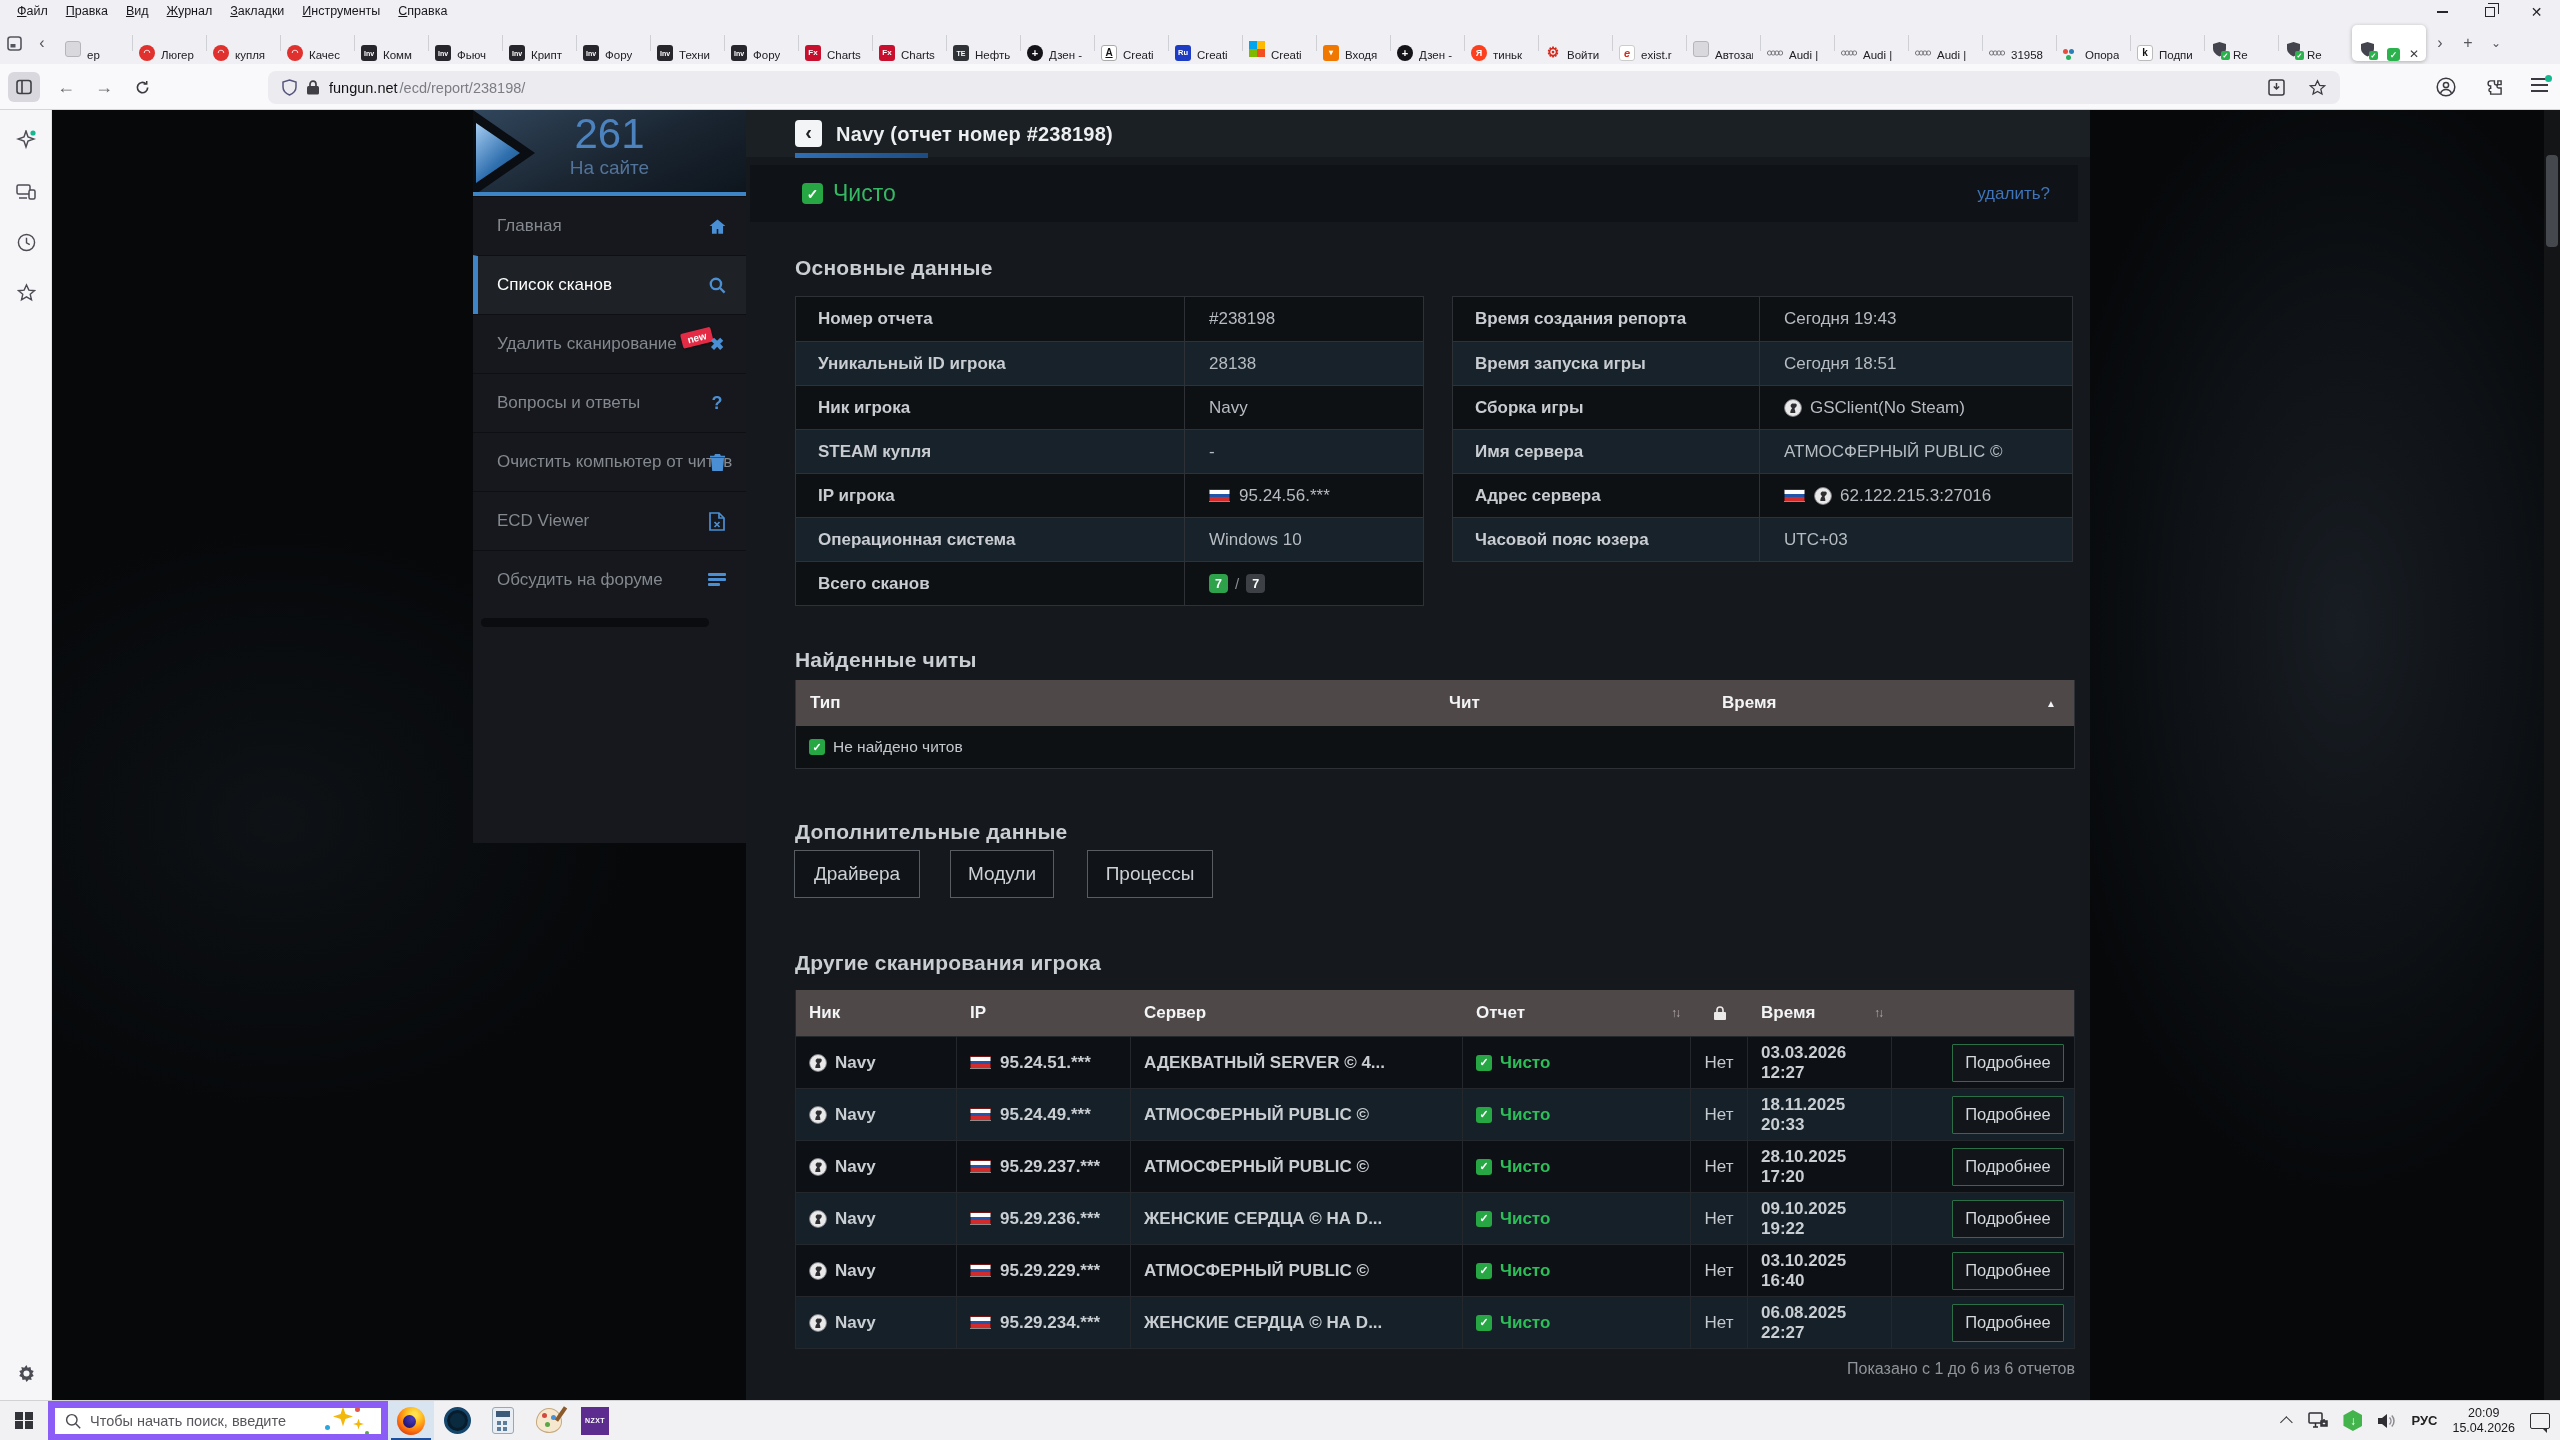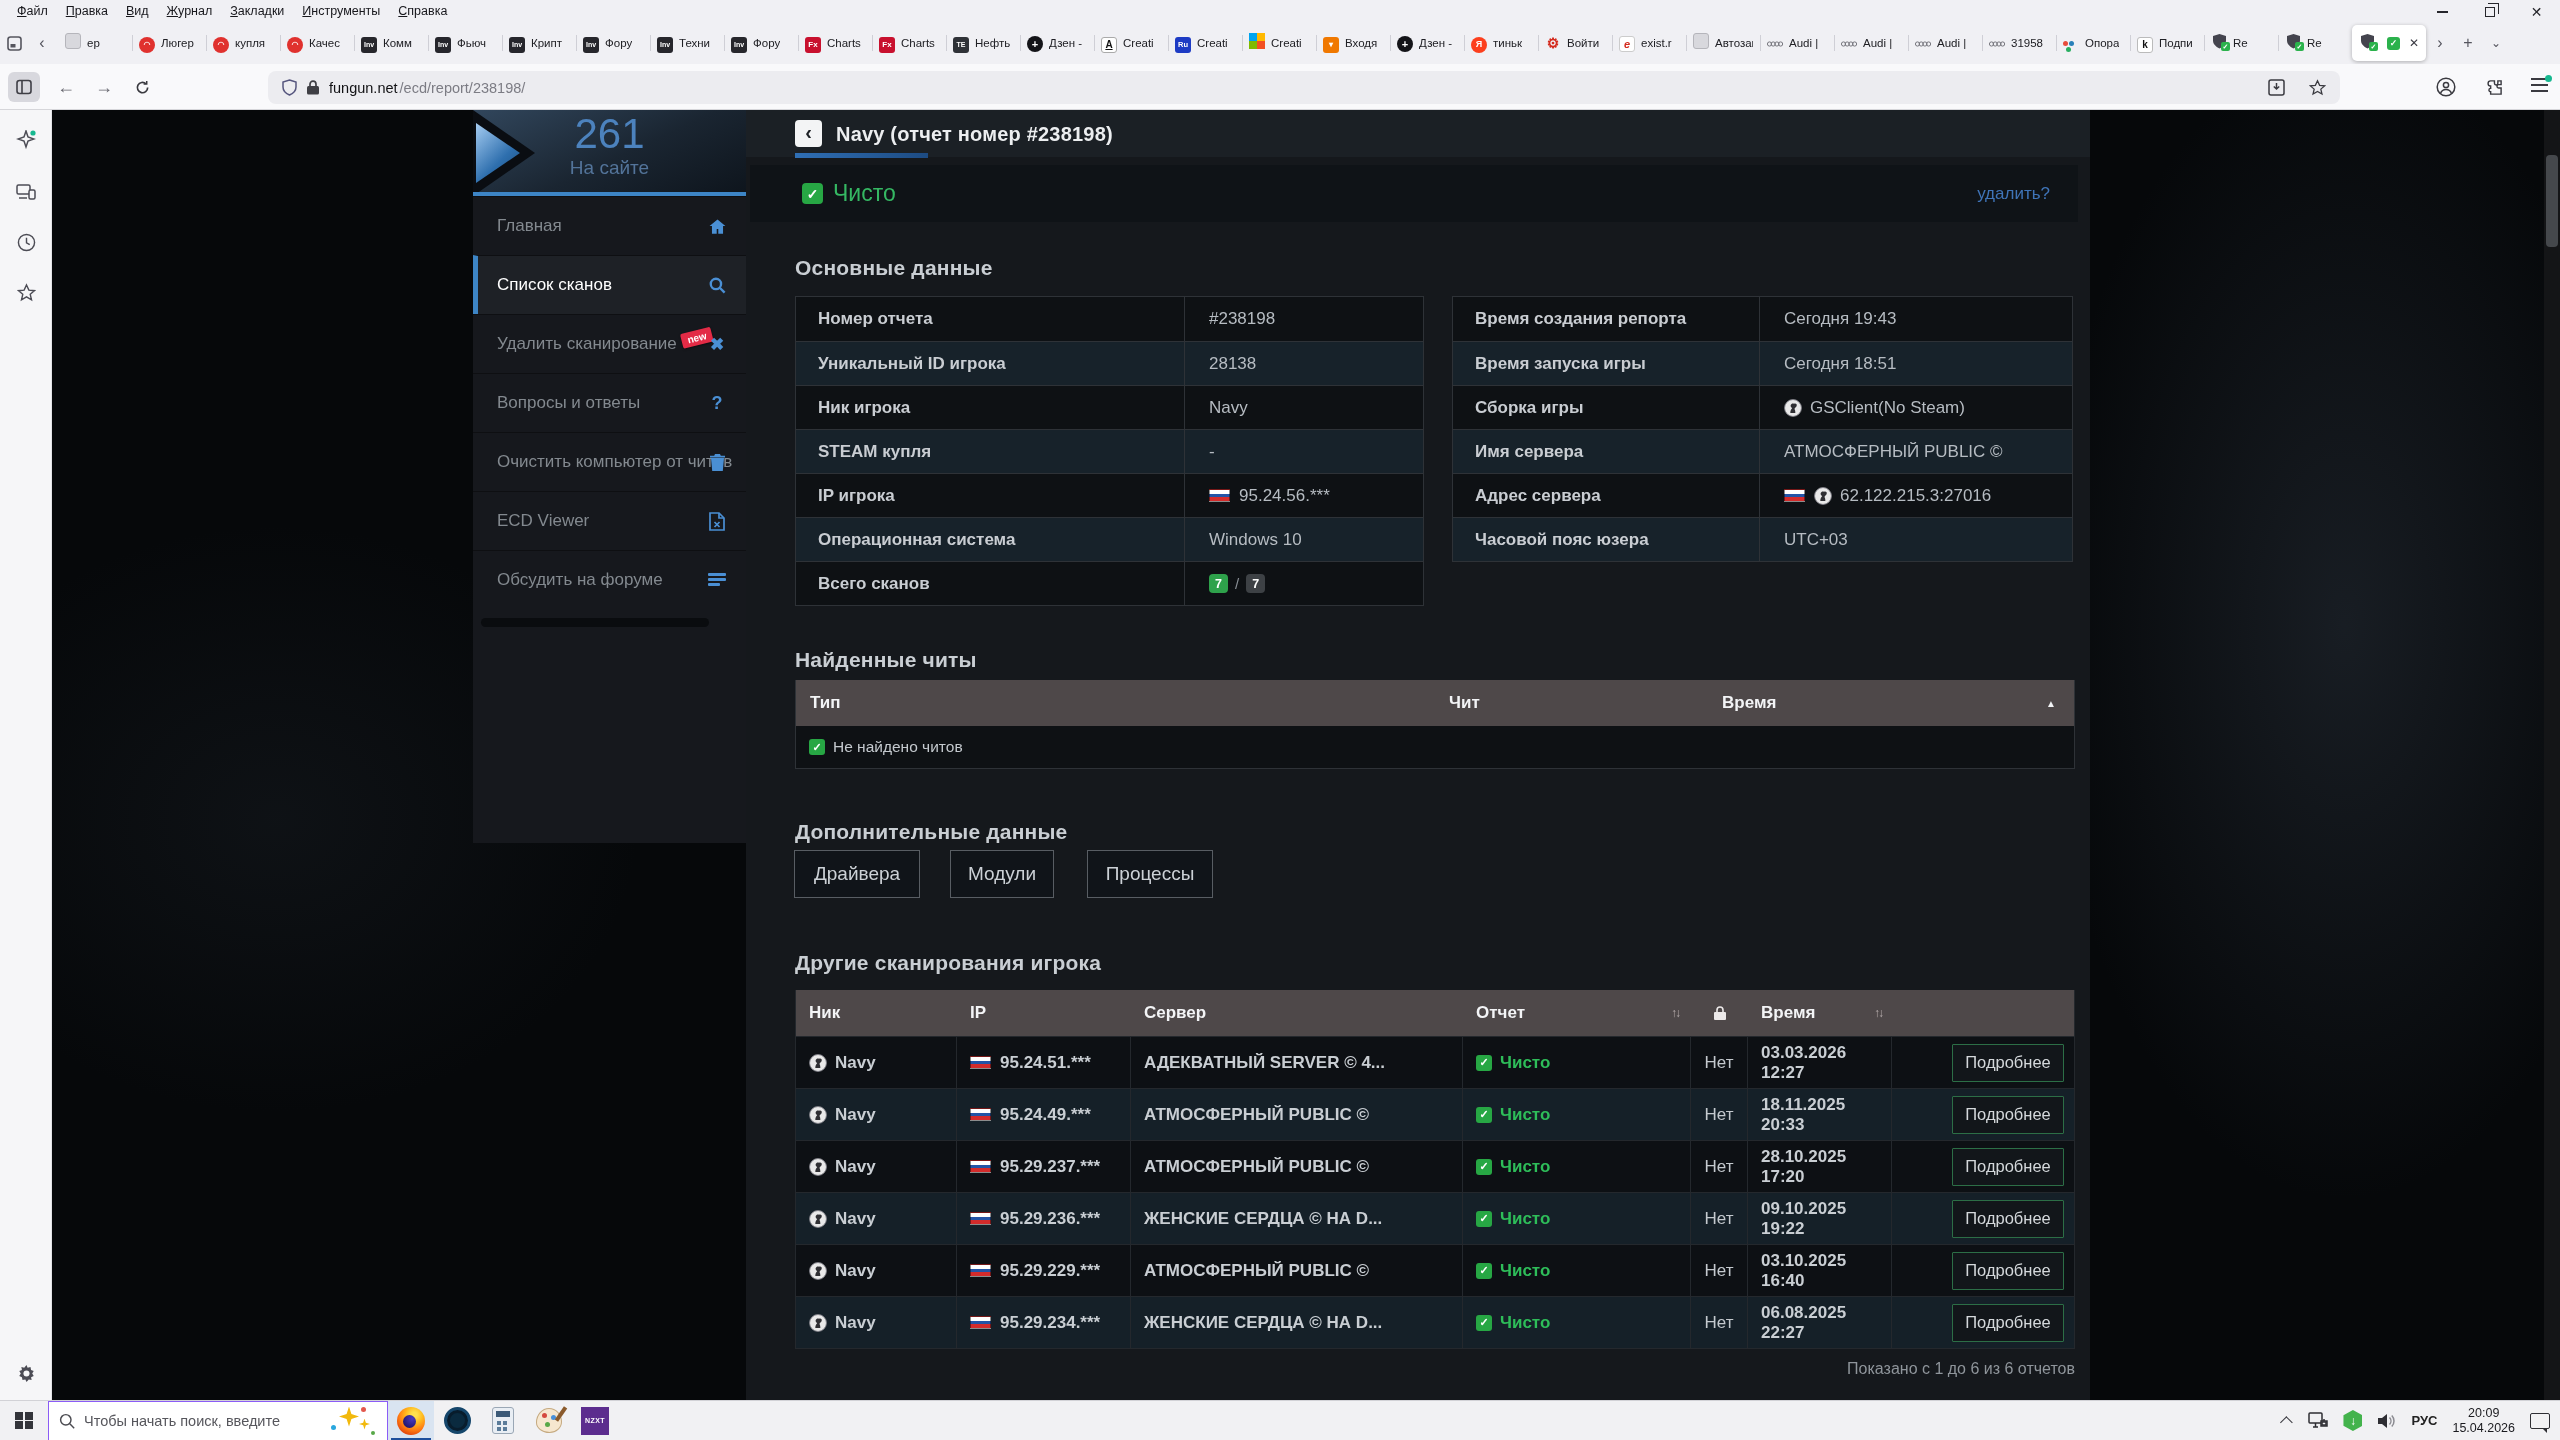--- a/index.html
+++ b/index.html
@@ -13,21 +13,21 @@
 .win-controls{position:absolute;top:0;right:0;display:flex;z-index:7}
 .win-btn{width:47px;height:24px;display:flex;align-items:center;justify-content:center;color:#26262b}
 .glyph-min{width:11px;height:2px;background:#26262b}
 .glyph-restore{width:10px;height:10px;border:1.4px solid #26262b;position:relative;background:transparent}
 .glyph-restore::before{content:"";position:absolute;left:2px;top:-5px;width:10px;height:10px;border:1.4px solid #26262b;border-bottom:none;border-left:none}
 .glyph-close{font-size:14px;line-height:1}
 
 .tabbar{position:absolute;top:22px;left:0;right:0;height:42px;background:#f0f0f4;display:flex;align-items:center;z-index:5}
 .tabbar-btn{width:28px;height:30px;display:flex;align-items:center;justify-content:center;color:#55555e;font-size:16px;flex:0 0 auto}
 #tabs{display:flex;height:36px;margin-left:2px}
-.tab{width:74px;height:36px;display:flex;align-items:center;gap:6px;padding:0 7px;position:relative;overflow:hidden;flex:0 0 auto}
+.tab{width:74px;height:36px;display:flex;align-items:flex-end;gap:6px;padding:0 7px;position:relative;overflow:hidden;flex:0 0 auto}
 .tab+.tab::before{content:"";position:absolute;left:0;top:10px;bottom:10px;width:1px;background:#cfcfd6}
 .tab.active{background:#fff;border-radius:5px;box-shadow:0 1px 4px rgba(0,0,0,.28)}
 .tab.active::before,.tab.active+.tab::before{display:none}
 .tab-label{font-size:11.5px;color:#202025;white-space:nowrap;overflow:hidden}
 .tab-close{margin-left:auto;font-size:12px;color:#3c3c44}
 .fi{width:16px;height:16px;flex:0 0 16px;display:inline-flex;align-items:center;justify-content:center;font-size:8px;font-weight:bold;border-radius:3px;line-height:1}
 .chip-green{width:13px;height:13px;flex:0 0 13px;background:#2bb24c;border-radius:3px;color:#fff;font-size:9px;font-weight:bold;display:inline-flex;align-items:center;justify-content:center}
 
 .navbar{position:absolute;top:64px;left:0;right:0;height:46px;background:#f9f9fb;border-bottom:1px solid #d6d6da;z-index:5}
 .nav-btn{position:absolute;top:8px;width:32px;height:30px;display:flex;align-items:center;justify-content:center;color:#6a6a72;font-size:18px}
@@ -117,21 +117,21 @@
 .scan-row .c4{font-weight:normal;color:#c4c9ce}
 .st-green{color:#2ebd59;margin-left:8px;font-weight:bold}
 .more-btn{width:112px;height:38px;border:1px solid #2c6e46;background:#12161a;color:#d4d8db;font-size:16.5px;font-weight:normal;display:flex;align-items:center;justify-content:center;margin-left:auto;border-radius:1px}
 .scans-footer{position:absolute;left:49px;top:1250px;width:1280px;text-align:right;font-size:16px;color:#8f959b}
 
 
 .taskbar{position:absolute;left:0;right:0;bottom:0;height:40px;background:#f1f1f3;border-top:1px solid #d2d2d6;z-index:10;display:flex;align-items:center}
 .start{width:48px;height:40px;display:flex;align-items:center;justify-content:center}
 .win-logo{display:grid;grid-template-columns:8px 8px;grid-template-rows:8px 8px;gap:1.5px}
 .win-logo span{background:#33343a}
-.tb-search{width:340px;height:40px;background:#fff;border:1px solid #8b5cf6;display:flex;align-items:center;padding:0 10px;gap:9px;overflow:hidden}
+.tb-search{width:340px;height:40px;background:#fff;border:7px solid #8b5cf6;display:flex;align-items:center;padding:0 10px;gap:9px;overflow:hidden}
 .tb-search-text{font-size:14.5px;color:#56565c;white-space:nowrap;overflow:hidden}
 .sparkles{margin-left:auto;position:relative;width:50px;height:32px;flex:0 0 auto}
 .spark{position:absolute;background:#f2b90c;clip-path:polygon(50% 0,62% 38%,100% 50%,62% 62%,50% 100%,38% 62%,0 50%,38% 38%)}
 .sdot{position:absolute;border-radius:50%}
 .tb-app{width:46px;height:40px;display:flex;align-items:center;justify-content:center;position:relative}
 .tb-app.active{background:#d9e4f1}
 .tb-app.active::after{content:"";position:absolute;bottom:0;left:3px;right:3px;height:3px;background:#1e4f9c}
 .ico-ff{width:28px;height:28px;border-radius:50%;background:radial-gradient(circle at 62% 28%,#ffe14d 0 10%,#ffb91e 32%,#ff7a12 58%,#e0440e 80%,#a81a53 100%);position:relative}
 .ico-ff::after{content:"";position:absolute;left:6px;top:8px;width:13px;height:13px;border-radius:50%;background:radial-gradient(circle at 70% 30%,#4a3bc0,#150a54)}
 .ico-circ{width:27px;height:27px;border-radius:50%;background:#0a2a3f;border:3px solid #15466b;box-shadow:inset 0 0 0 3px #081c2c}

